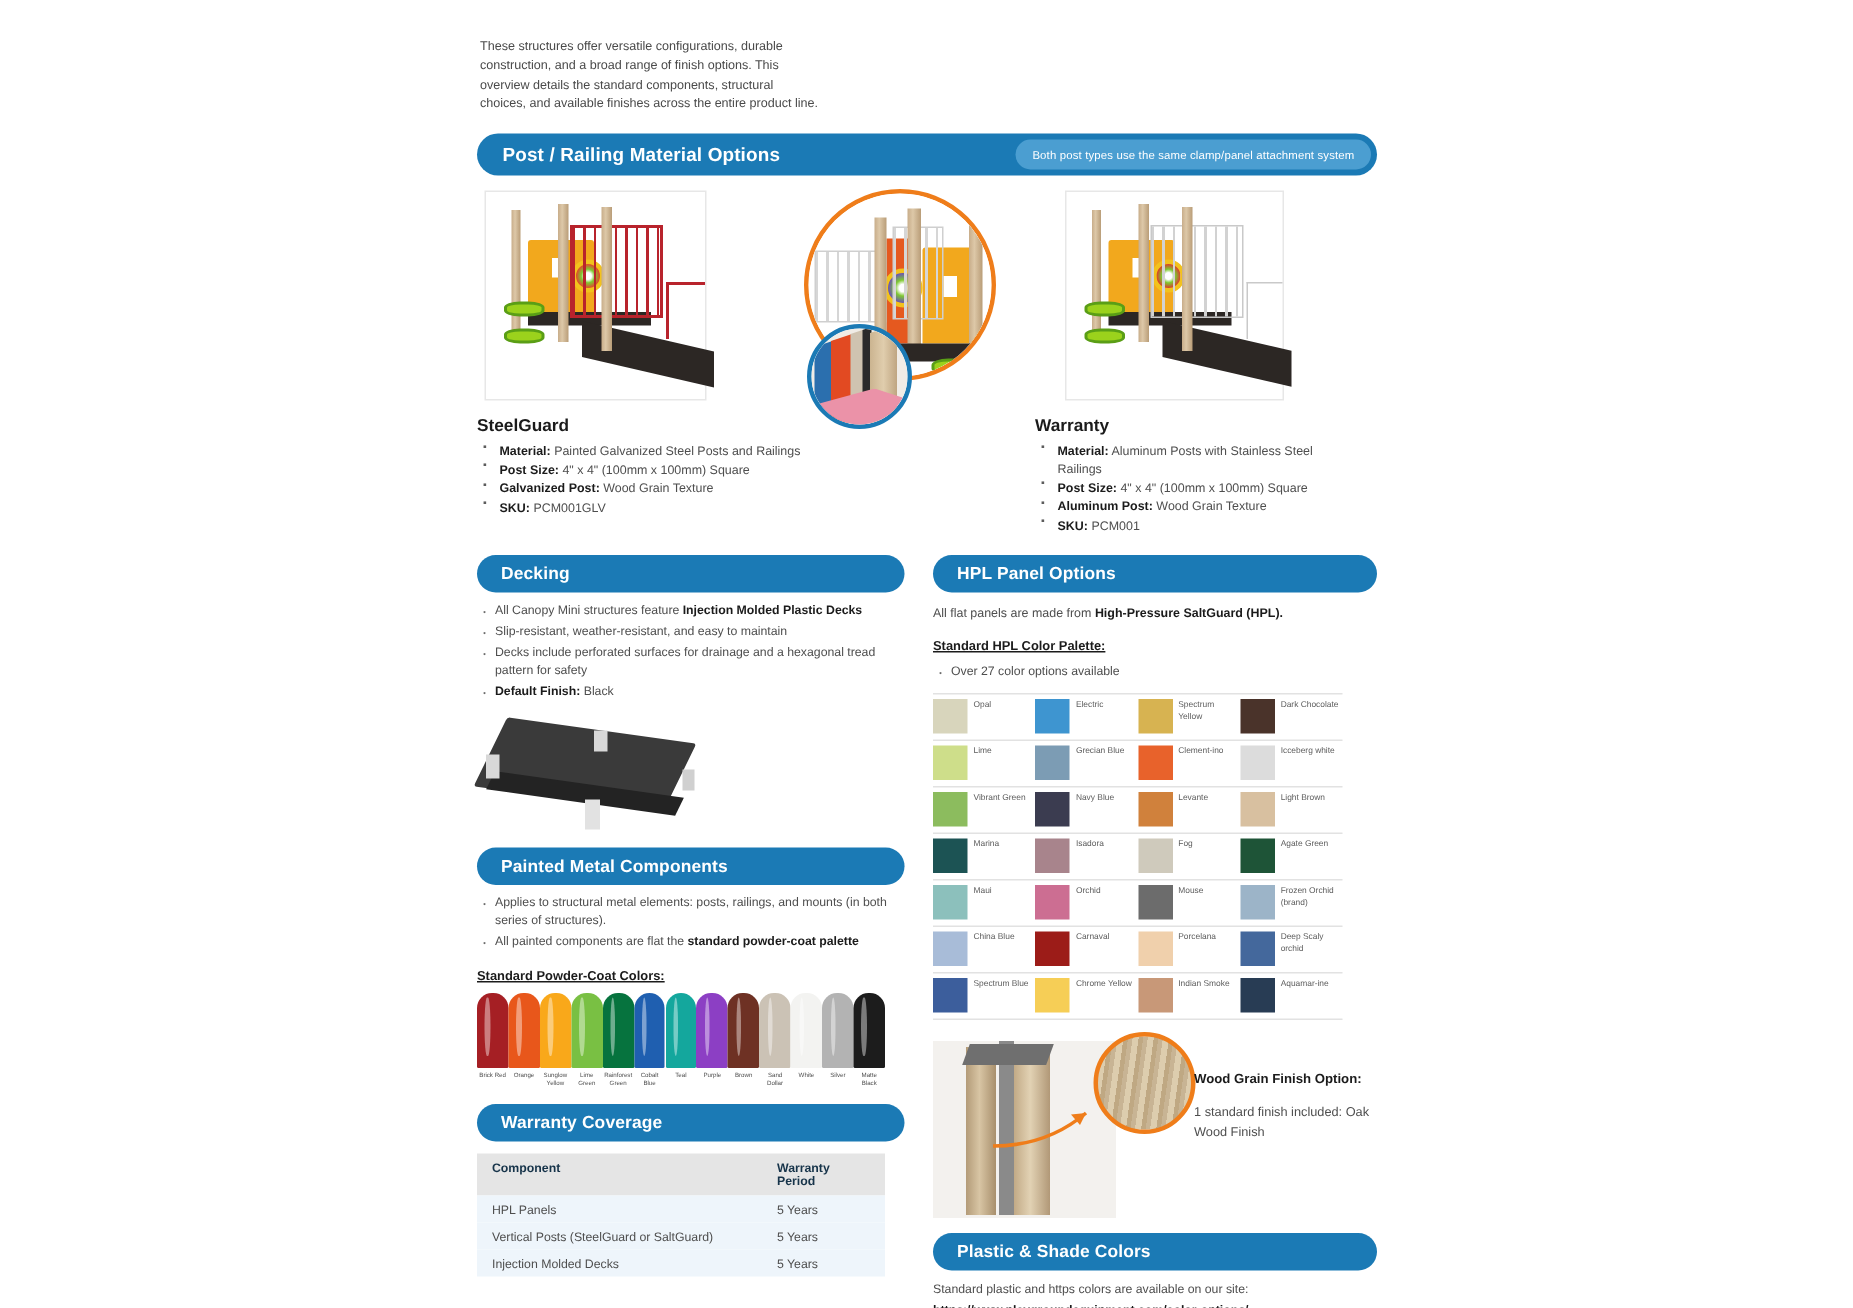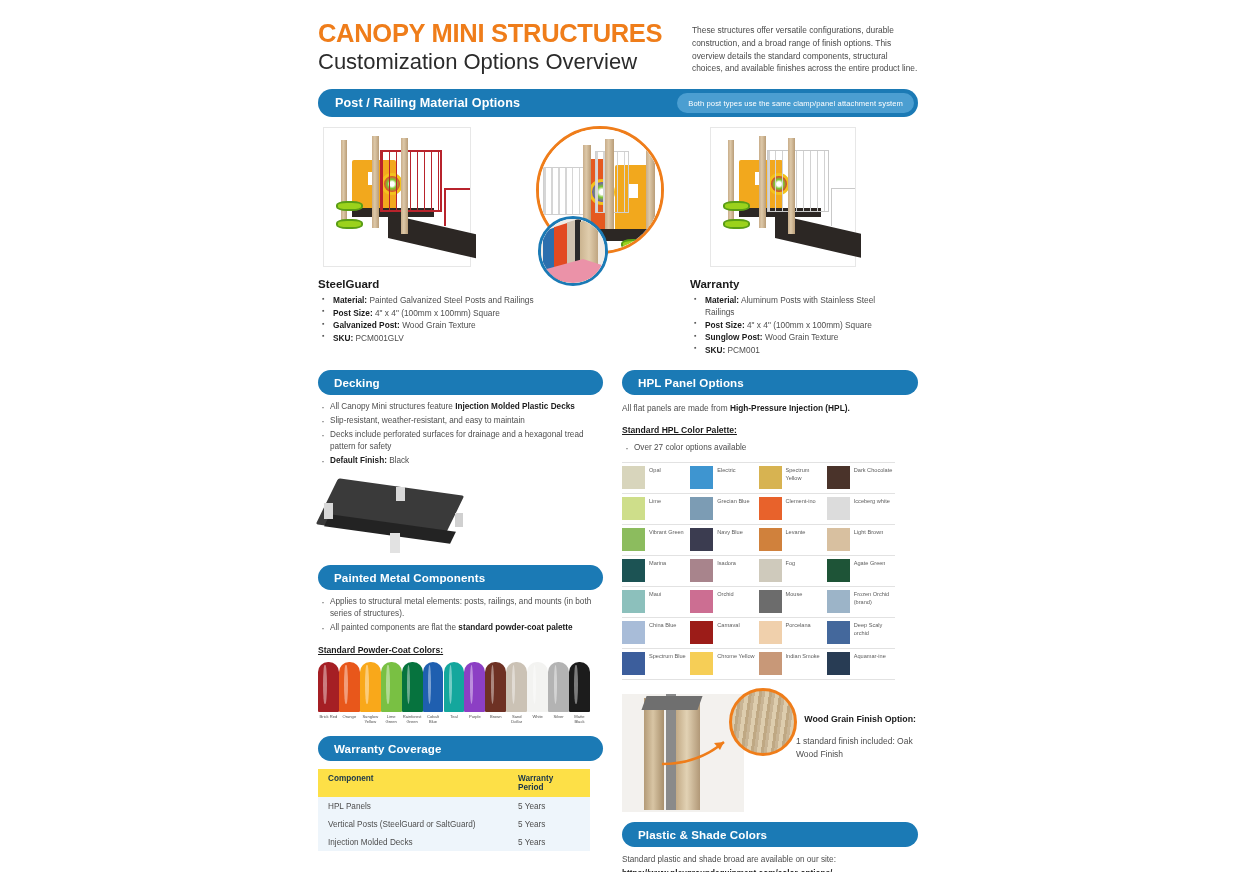--- a/index.html
+++ b/index.html
@@ -124,46 +124,42 @@
   }
   .pc-lbl {
     font-size:4.1px; color:#4e4e4e; text-align:center; line-height:1.25;
     margin-top:2.5px; word-wrap:break-word;
   }
 
   
   .wtable { margin-top:8px; width:272px; }
   .wrow { display:flex; font-size:8.2px; }
   .whead {
-    background:#fde047; font-weight:bold; color:#17344a; padding:5px 10px;
+    background:#e5e5e5; font-weight:bold; color:#17344a; padding:5px 10px;
   }
   .wbody { background:#eef5fb; color:#4e4e4e; padding:4.5px 10px; }
   .wc1 { width:190px; }
   .wc2 { width:82px; }
 
   
   .wood-block { position:relative; margin-top:14px; height:120px; }
   .wood-photo { position:absolute; left:0; top:0; width:122px; height:118px; background:#f3f1ee; }
   .wood-txt { position:absolute; left:174px; top:20px; width:120px; }
-  .wood-title { font-size:8.8px; font-weight:bold; color:#1b1b1b; line-height:1.35;text-align:right; }
+  .wood-title { font-size:8.8px; font-weight:bold; color:#1b1b1b; line-height:1.35; }
   .wood-body { font-size:8.5px; color:#4e4e4e; line-height:1.5; margin-top:9px; }
 
   .link-txt { font-size:8.2px; color:#4e4e4e; margin-top:7px; line-height:1.55; }
   .link-txt b { color:#1b1b1b; }
 </style>
 </head>
 <body>
 
 <div class="page">
 
   <div class="header">
-    <div class="header-left">
-      <div class="h-title">CANOPY MINI STRUCTURES</div>
-      <div class="h-sub">Customization Options Overview</div>
-    </div>
     <div class="h-desc">These structures offer versatile configurations, durable construction, and a broad range of finish options. This overview details the standard components, structural choices, and available finishes across the entire product line.</div>
   </div>
 
   <div class="post-sec">
     <div class="bar">
       <span>Post / Railing Material Options</span>
       <span class="pill">Both post types use the same clamp/panel attachment system</span>
     </div>
 
     <div class="products">
@@ -244,21 +240,21 @@
           <li><b>Post Size:</b><span> 4" x 4" (100mm x 100mm) Square</span></li>
           <li><b>Galvanized Post:</b><span> Wood Grain Texture</span></li>
           <li><b>SKU:</b><span> PCM001GLV</span></li>
         </ul>
       </div>
       <div class="spec" style="padding-left:72px;">
         <div class="spec-title">Warranty</div>
         <ul class="spec-list">
           <li><b>Material:</b><span>  Aluminum Posts with Stainless Steel Railings</span></li>
           <li><b>Post Size:</b><span> 4" x 4" (100mm x 100mm) Square</span></li>
-          <li><b>Sunglow Post:</b><span> Wood Grain Texture</span></li>
+          <li><b>Aluminum Post:</b><span> Wood Grain Texture</span></li>
           <li><b>SKU:</b><span> PCM001</span></li>
         </ul>
       </div>
     </div>
   </div>
 
   <div class="cols">
 
     <div class="col-l">
 
@@ -373,21 +369,21 @@
           </div>
       </div>
     </div>
 
     <div class="col-r">
 
       <div class="bar small">
         <span>HPL Panel Options</span>
       </div>
       <div class="body-txt">
-        <span>All flat panels are made from </span><b>High-Pressure Injection (HPL).</b>
+        <span>All flat panels are made from </span><b>High-Pressure SaltGuard (HPL).</b>
       </div>
       <div class="sub-head">Standard HPL Color Palette:</div>
       <ul class="dot-list" style="margin-top:7px;">
         <li>Over 27 color options available</li>
       </ul>
 
       <div class="palette" id="hpl-palette">
           <div class="pal-row">
             <div class="pal-cell">
               <div class="pal-sw" style="background:#d8d5bc"></div>
@@ -534,19 +530,19 @@
         </svg>
         <div class="wood-txt">
           <div class="wood-title">Wood Grain Finish Option:</div>
           <div class="wood-body">1 standard finish included: Oak Wood Finish</div>
         </div>
       </div>
 
       <div class="bar small" style="margin-top:8px;">
         <span>Plastic &amp; Shade Colors</span>
       </div>
-      <div class="link-txt">Standard plastic and shade broad are available on our site:</div>
+      <div class="link-txt">Standard plastic and https colors are available on our site:</div>
       <div class="link-txt" style="margin-top:1px;">
         <b>https://www.playgroundequipment.com/color-options/</b>
       </div>
     </div>
   </div>
 </div>
 
 </body></html>

